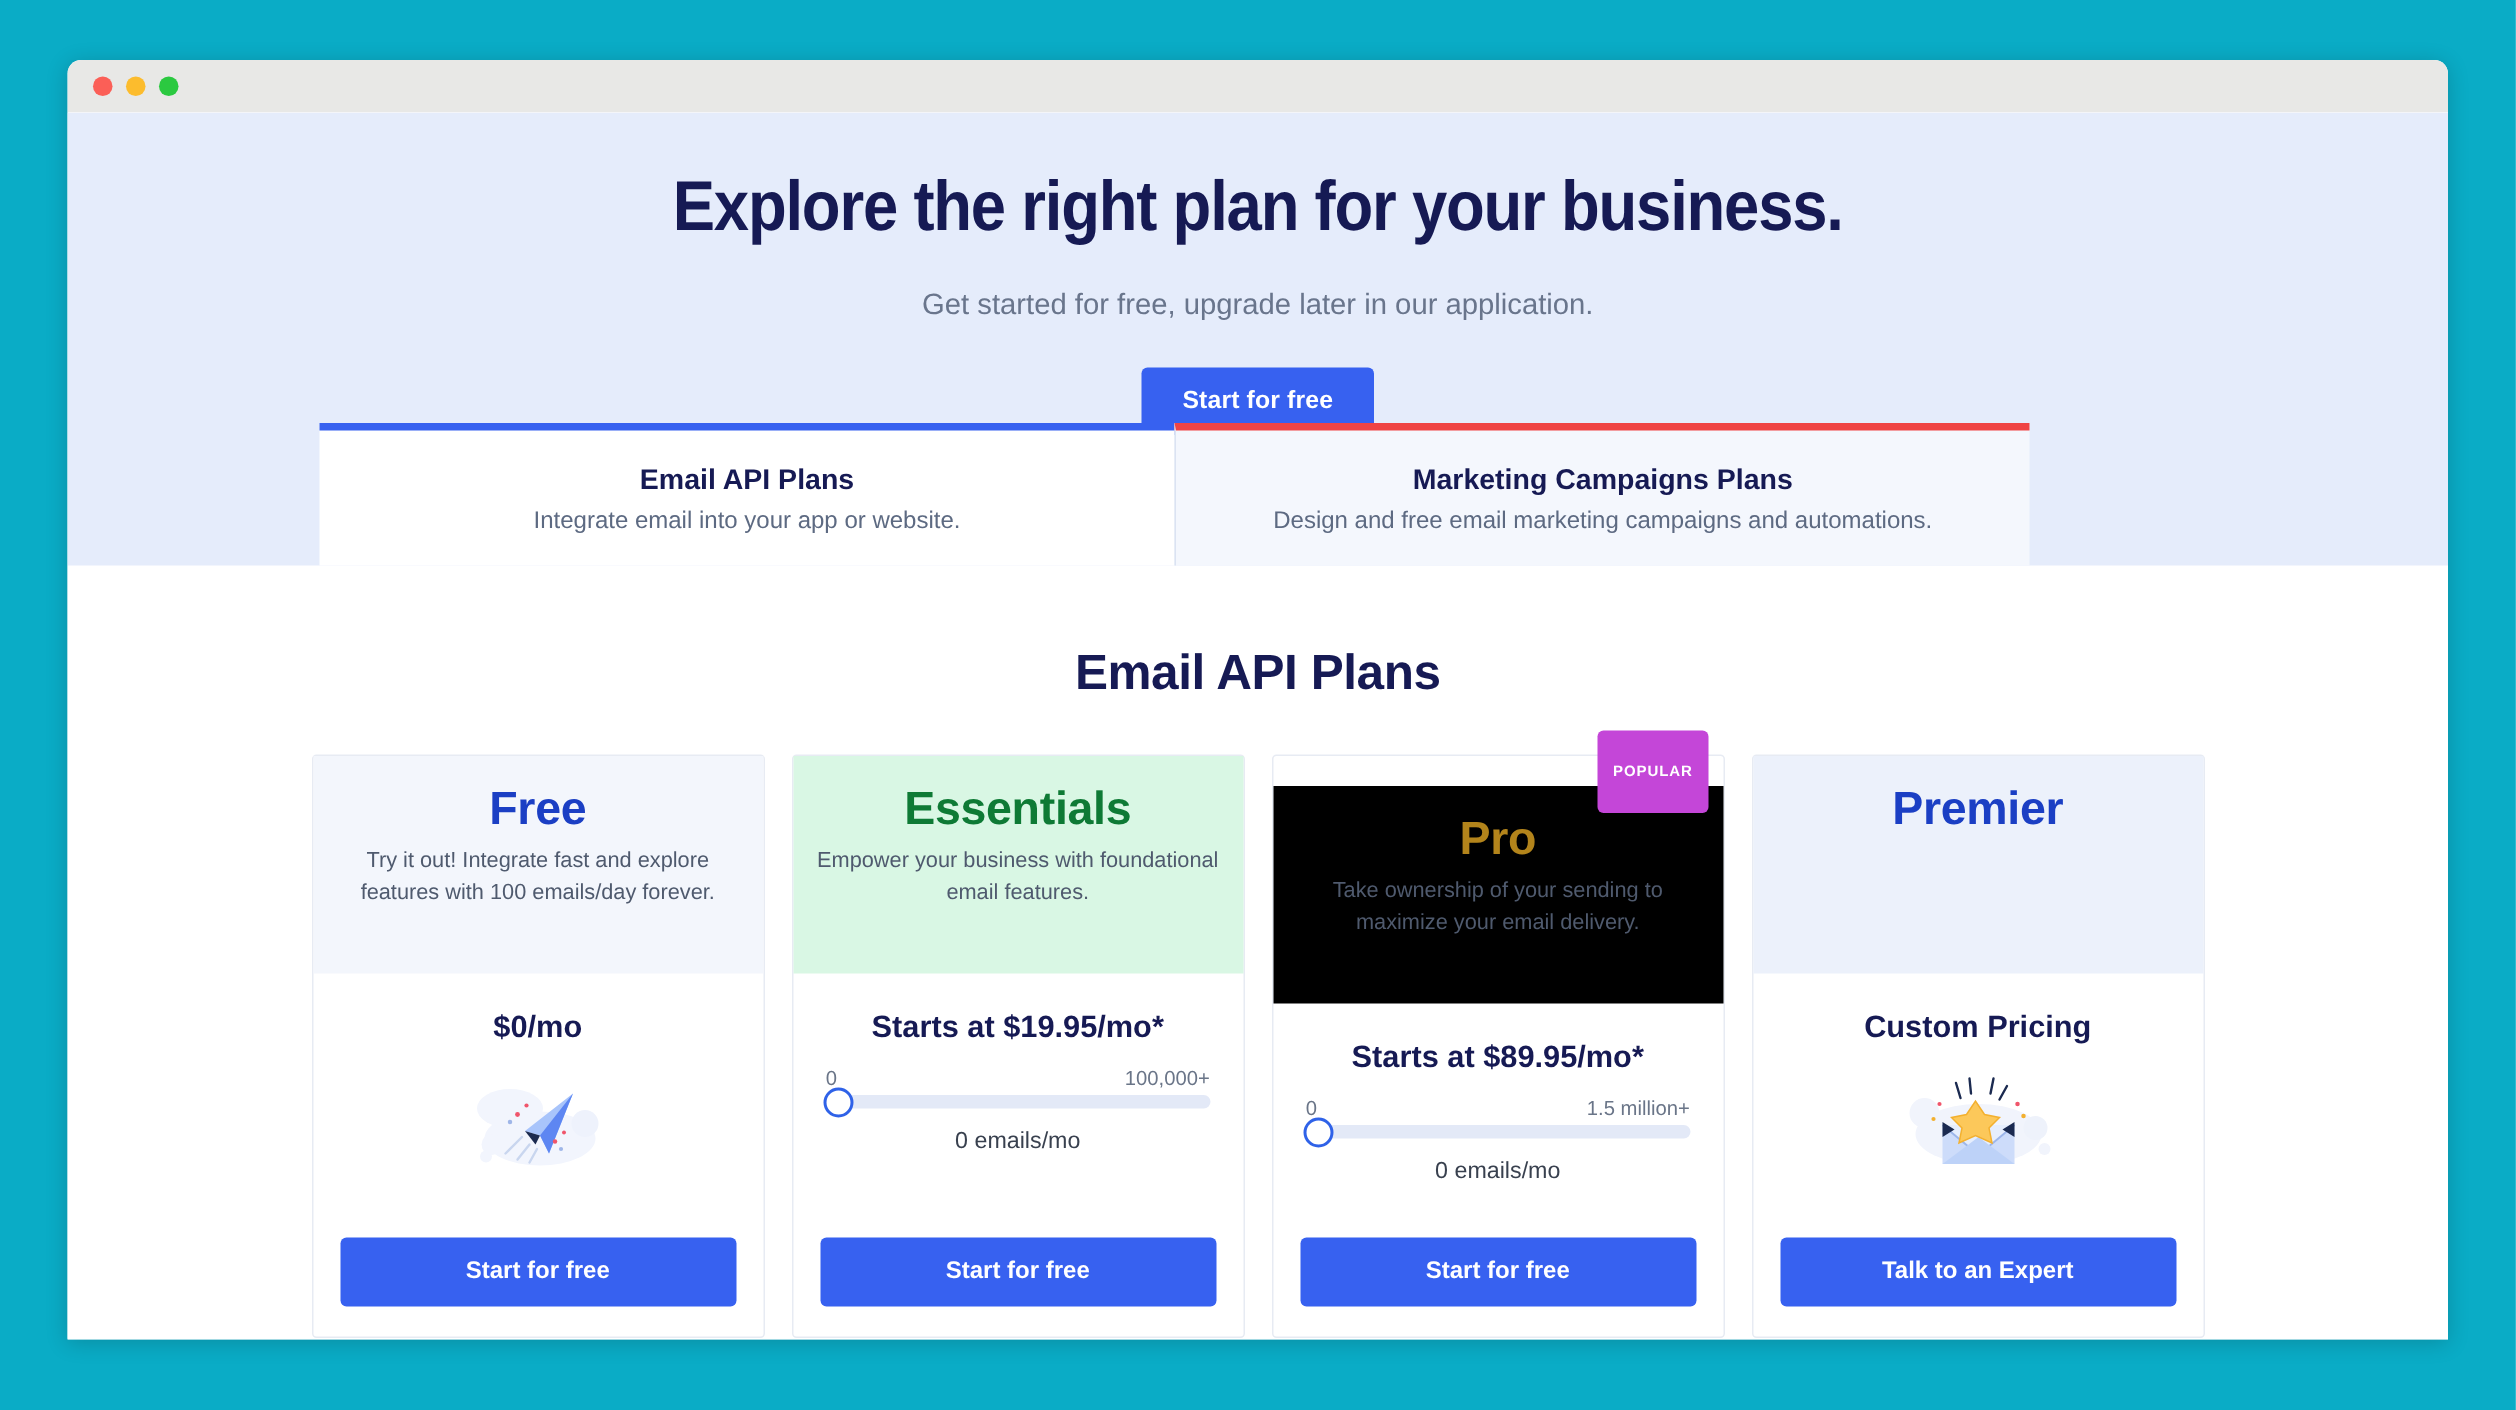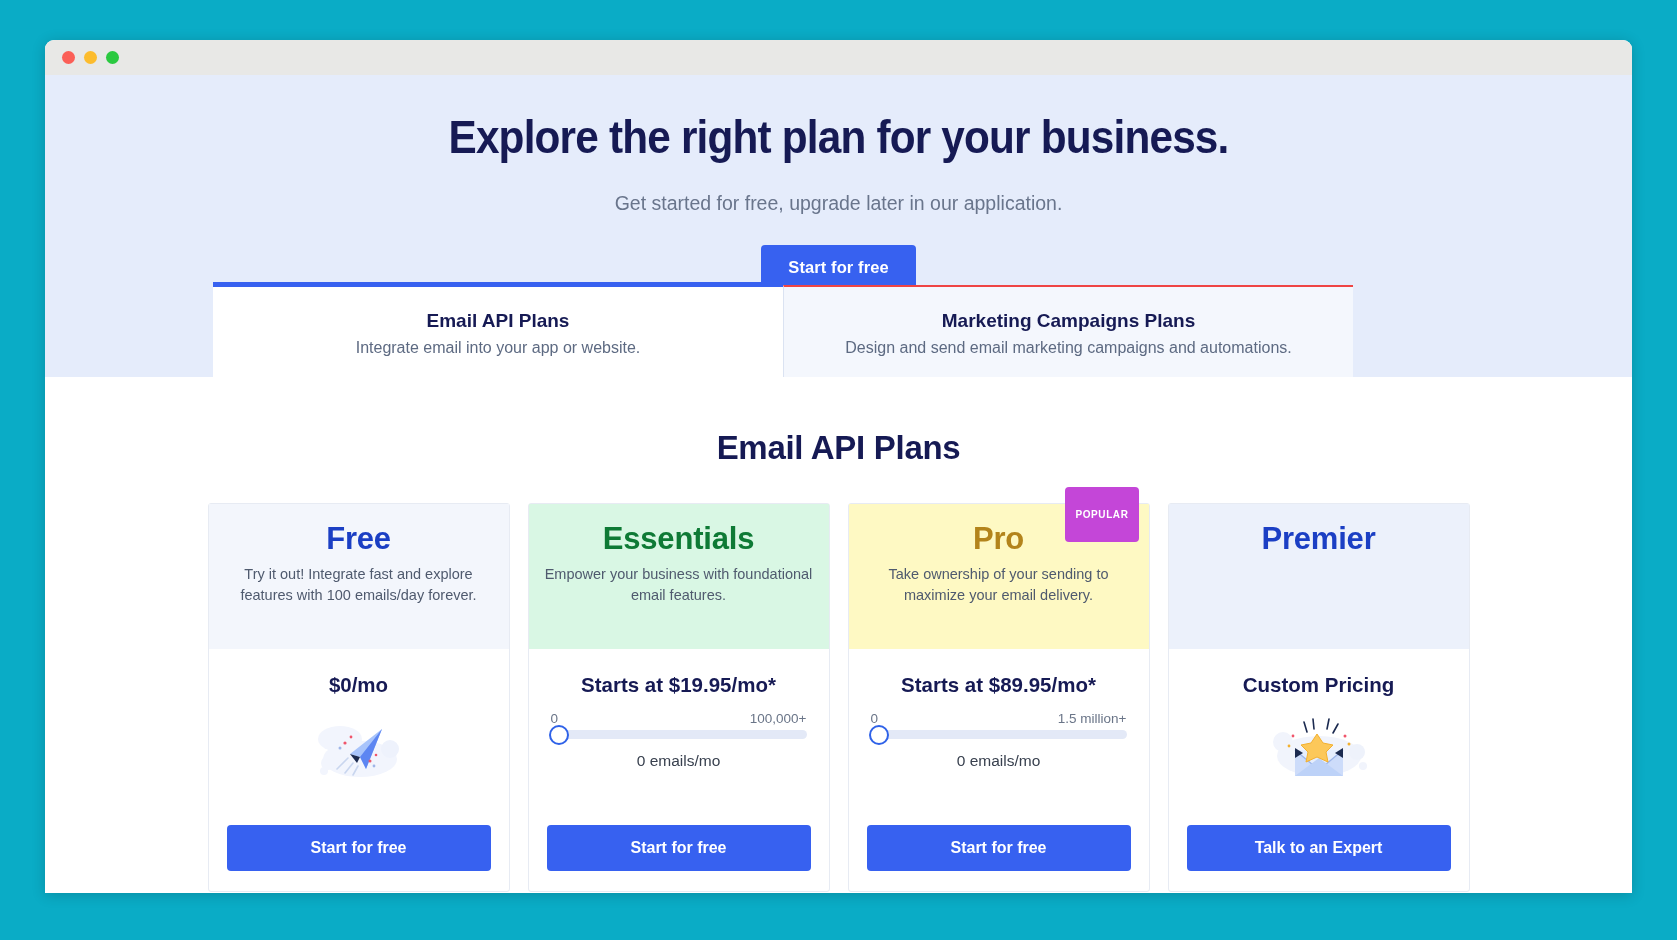--- a/index.html
+++ b/index.html
@@ -103,21 +103,21 @@
     cursor: pointer;
   }
   .tab-email { width: 570px; }
   .tab-mkt   { width: 570px; }
   .tab.active {
     background: #ffffff;
     border-top: 5px solid #3761f0;
   }
   .tab.inactive {
     background: #f4f7fd;
-    border-top: 2px solid #ef4444;
+    border-top: 5px solid #ef4444;
     border-left: 1px solid #dbe3f2;
   }
   .tab-title {
     font-size: 19px;
     font-weight: bold;
     color: #161a54;
     margin-bottom: 6px;
   }
   .tab-desc {
     font-size: 16px;
@@ -154,21 +154,21 @@
     display: flex;
     flex-direction: column;
   }
   .card-head {
     padding: 17px 16px 22px;
     text-align: center;
     min-height: 145px;
   }
   .card-head.free     { background: #f3f6fc; }
   .card-head.essentials { background: #d9f7e4; }
-  .card-head.pro      { background: #fef9c3; }
+  .card-head.pro      { background: #000000; margin-top: 20px; }
   .card-head.premier  { background: #ecf1fb; }
 
   .card-name {
     font-size: 31px;
     font-weight: bold;
     letter-spacing: -.2px;
     margin-bottom: 7px;
   }
   .card-name.free       { color: #1b3fc4; }
   .card-name.essentials { color: #0e7a35; }
@@ -292,21 +292,21 @@
           <button class="btn-primary">Start for free</button>
         </div>
 
         <div class="tabs">
           <div class="tab tab-email active">
             <div class="tab-title">Email API Plans</div>
             <div class="tab-desc">Integrate email into your app or website.</div>
           </div>
           <div class="tab tab-mkt inactive">
             <div class="tab-title">Marketing Campaigns Plans</div>
-            <div class="tab-desc">Design and send email marketing campaigns and automations.</div>
+            <div class="tab-desc">Design and free email marketing campaigns and automations.</div>
           </div>
         </div>
       </div>
 
       <div class="plans-section">
         <h2 class="section-title">Email API Plans</h2>
 
         <div class="cards">
 
           <div class="card">

